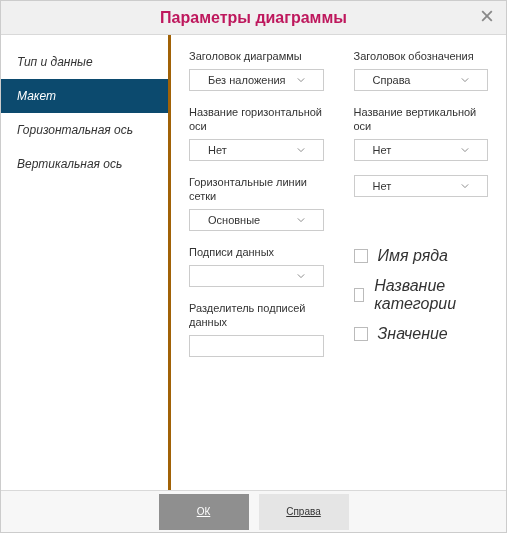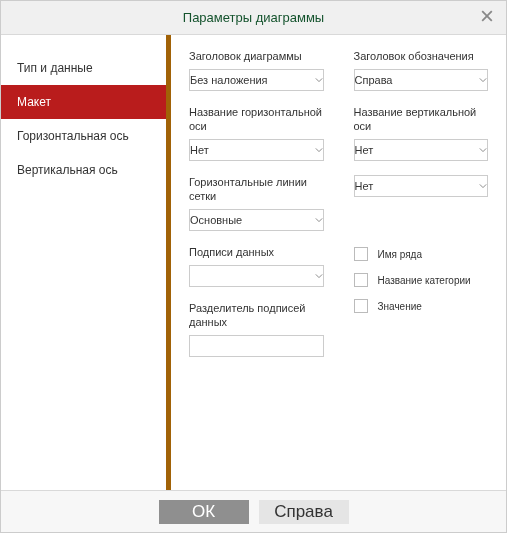--- a/index.html
+++ b/index.html
@@ -1,43 +1,43 @@
 <!DOCTYPE html>
 <html><head>
 <meta charset="utf-8">
 <style>
   * { box-sizing: border-box; margin: 0; padding: 0; font-family: Arial, Helvetica, sans-serif; }
   body { background: #fff; width: 507px; height: 533px; overflow: hidden; }
   .dialog { width: 507px; height: 533px; border: 1px solid #ccc; background: #fff; display: flex; flex-direction: column; }
   .titlebar { height: 34px; background: #f0f0f0; border-bottom: 1px solid #d9d9d9; display: flex; align-items: center; justify-content: center; position: relative; }
-  .titlebar .title { font-size: 13px; color: #14532d; }
+  .titlebar .title { font-size: 16px; color: #be185d; font-weight: bold; }
   .titlebar .close { position: absolute; right: 10px; top: 7px; width: 18px; height: 18px; color: #888; cursor: pointer; display: flex; align-items: center; justify-content: center; }
   .titlebar .close svg { width: 12px; height: 12px; }
   .body { flex: 1; display: flex; }
-  .sidebar { width: 170px; border-right: 5px solid #a16207; padding-top: 16px; }
+  .sidebar { width: 170px; border-right: 3px solid #a16207; padding-top: 10px; font-style: italic; }
   .nav-item { height: 34px; line-height: 34px; padding-left: 16px; font-size: 12px; color: #333; cursor: pointer; }
-  .nav-item.active { background: #b91c1c; color: #fff; }
+  .nav-item.active { background: #0c4a6e; color: #fff; }
   .content { flex: 1; padding: 14px 18px 10px 18px; display: flex; gap: 30px; }
   .col { flex: 1; display: flex; flex-direction: column; }
   .field { margin-bottom: 14px; }
   .field .label { font-size: 11px; color: #333; line-height: 14px; margin-bottom: 6px; min-height: 14px; }
   .field .label.two { min-height: 28px; }
   .select, .textinput {
     width: 100%; height: 22px; border: 1px solid #ccc; background: #fff;
     font-size: 11px; color: #333; display: flex; align-items: center; justify-content: space-between;
-    padding: 0 0; cursor: pointer;
+    padding: 0 18px; cursor: pointer;
   }
   .textinput { cursor: text; }
   .chev { color: #888; display: flex; align-items: center; }
   .chev svg { width: 8px; height: 8px; }
   .checkrow { display: flex; align-items: center; gap: 10px; margin-bottom: 12px; }
   .checkbox { width: 14px; height: 14px; border: 1px solid #bbb; background: #fff; cursor: pointer; }
-  .checklabel { font-size: 10px; color: #333; }
+  .checklabel { font-size: 16px; color: #333; font-style: italic; }
   .footer { height: 42px; border-top: 1px solid #d9d9d9; background: #f7f7f7; display: flex; align-items: center; justify-content: center; gap: 10px; }
-  .btn { width: 90px; height: 24px; font-size: 17px; display: flex; align-items: center; justify-content: center; cursor: pointer; border: none; }
+  .btn { width: 90px; height: 36px; font-size: 10px; display: flex; align-items: center; justify-content: center; cursor: pointer; border: none; text-decoration: underline; }
   .btn.primary { background: #8f8f8f; color: #fff; }
   .btn.secondary { background: #e5e5e5; color: #333; }
   .spacer-right { height: 22px; margin-bottom: 14px; }
 </style>
 </head>
 <body>
 
 <div class="dialog">
   <div class="titlebar">
     <span class="title">Параметры диаграммы</span>

